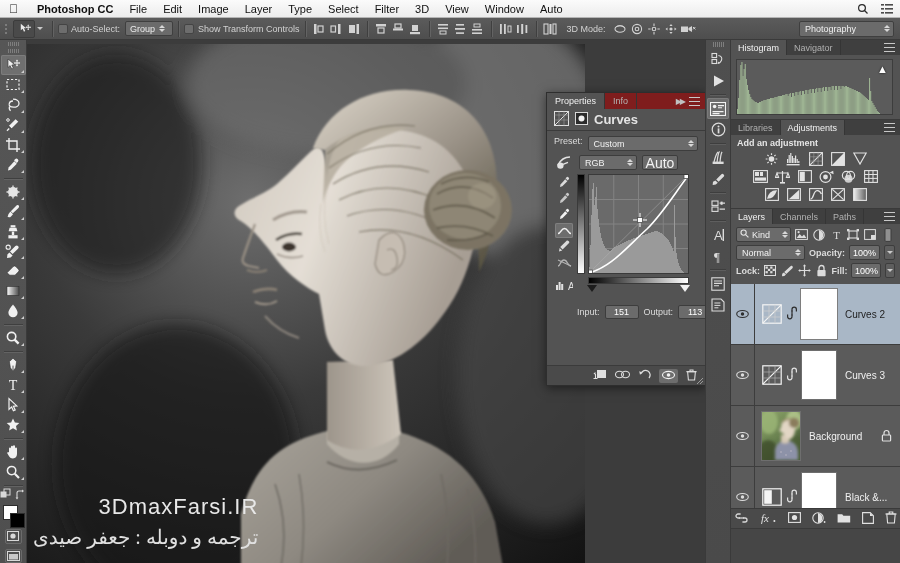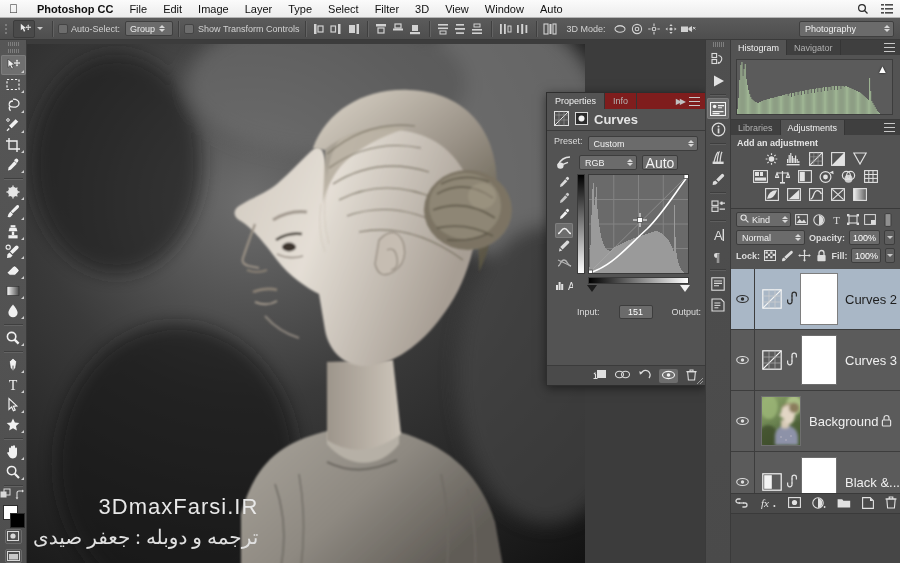--- a/index.html
+++ b/index.html
@@ -117,21 +117,21 @@
   .curve-area { display:flex; gap:3px; }
   .curve-tools { width:20px; display:flex; flex-direction:column; align-items:center; gap:1px; padding-top:1px;}
   .ct { width:18px;height:15px; display:flex;align-items:center;justify-content:center;}
   .ct.active { background:#6d6d6d; border-radius:2px; box-shadow: inset 0 0 0 1px #7f7f7f;}
   .graph-box { position:relative; width:112px; }
   .grad-v { position:absolute; left:0; top:0; width:8px; height:100px; background:linear-gradient(to top,#fff,#000); border:1px solid #3a3a3a;}
   .graph { position:absolute; left:11px; top:0; width:101px; height:100px; background:#6a6a6a; border:1px solid #3a3a3a; overflow:hidden;}
   .grad-h { position:absolute; left:11px; top:103px; width:101px; height:7px; background:linear-gradient(to right,#000,#fff); border:1px solid #3a3a3a;}
   .handle-b { position:absolute; left:10px; top:111px; width:0;height:0;border-left:5px solid transparent;border-right:5px solid transparent;border-top:7px solid #1d1d1d;}
   .handle-w { position:absolute; left:103px; top:111px; width:0;height:0;border-left:5px solid transparent;border-right:5px solid transparent;border-top:7px solid #f2f2f2;}
-  .io-row { position:absolute; left:30px; bottom:46px; display:flex; gap:19px; align-items:center; }
+  .io-row { position:absolute; left:30px; bottom:46px; display:flex; gap:5px; align-items:center; }
   .io-field { height:14px; min-width:34px; background:#6b6b6b;border:1px solid #3d3d3d;border-radius:2px;
               display:flex;align-items:center;justify-content:center; color:#fff; font-size:9px; padding:0 5px;}
   .props-foot { height:20px; background:#4a4a4a; border-top:1px solid #3b3b3b; display:flex; align-items:center; justify-content:flex-end; gap:8px; padding-right:8px;}
   .props-resize { position:absolute; right:1px; bottom:1px; width:8px;height:8px;}
 
   
   .rail {
     position:absolute; left:705px; top:40px; width:26px; height:523px;
     background:linear-gradient(#4f4f4f,#4a4a4a); border-left:1px solid #3a3a3a; border-right:1px solid #3a3a3a;
     display:flex; flex-direction:column; align-items:center; padding-top:2px;
@@ -177,21 +177,21 @@
     background:#5b5b5b;
   }
   .layer-row.selected { background:#a9b7c6; }
   .lr-eye { width:24px; display:flex; align-items:center; justify-content:center; border-right:1px solid #3d3d3d; height:100%;}
   .lr-thumbs { display:flex; align-items:center; gap:4px; padding-left:6px;}
   .adj-thumb { width:22px; height:22px; display:flex;align-items:center;justify-content:center;}
   .link-ic { width:10px; }
   .mask-thumb { width:36px;height:50px;background:#fff;border:1px solid #6e6e6e;}
   .mask-thumb.sel-border { border:2px solid #fff; outline:1px solid #7e7e7e;}
   .photo-thumb { width:40px;height:50px; overflow:hidden; border:1px solid #6e6e6e; margin-left:6px;}
-  .lr-name { font-size:13px; color:#f0f0f0; margin-left:8px; white-space:nowrap;}
+  .lr-name { font-size:10px; color:#f0f0f0; margin-left:8px; white-space:nowrap;}
   .layer-row.selected .lr-name { color:#1e1e1e;}
   .lock-ic { margin-left:auto; margin-right:8px;}
 
   .layers-foot { height:20px; background:#4a4a4a; border-top:1px solid #3a3a3a;
     display:flex; align-items:center; justify-content:center; gap:11px; position:absolute; bottom:0; left:0; width:169px;}
 
   
   .lynda { position:absolute; left:712px; top:512px; font-size:30px; color:#2b2b2b; letter-spacing:-1px;
            font-family:"DejaVu Sans", sans-serif; z-index:40; text-shadow:0 1px 0 rgba(255,255,255,.35); }
   .lynda .dot { color:#2b2b2b; }
@@ -1370,20 +1370,32 @@
                   </defs>
                   <rect x="0.6" y="0.6" width="12.8" height="11.8" fill="url(#gmg)" stroke="#e2e2e2" stroke-width="1.1"></rect>
                 </svg>
             </div>
           </div>
         </div>
       </div>
     </div>
 
     <div class="pgroup" style="position:relative;">
+      <div class="pg-tabs">
+        <div class="tb active">Layers</div>
+        <div class="tb">Channels</div>
+        <div class="tb">Paths</div>
+        <div class="ctrls">
+            <span class="menu-glyph">
+              <i></i>
+              <i></i>
+              <i></i>
+            </span>
+          </div>
+      </div>
 
       <div class="layers-ctl">
         <div class="lc-row">
           <div class="kind-sel">
             <span>
               <svg width="9" height="9" viewBox="0 0 9 9">
                   <circle cx="3.6" cy="3.6" r="2.6" fill="none" stroke="#e4e4e4" stroke-width="1.1"></circle>
                   <line x1="5.6" y1="5.6" x2="8.4" y2="8.4" stroke="#e4e4e4" stroke-width="1.1"></line>
                 </svg>
             </span>

